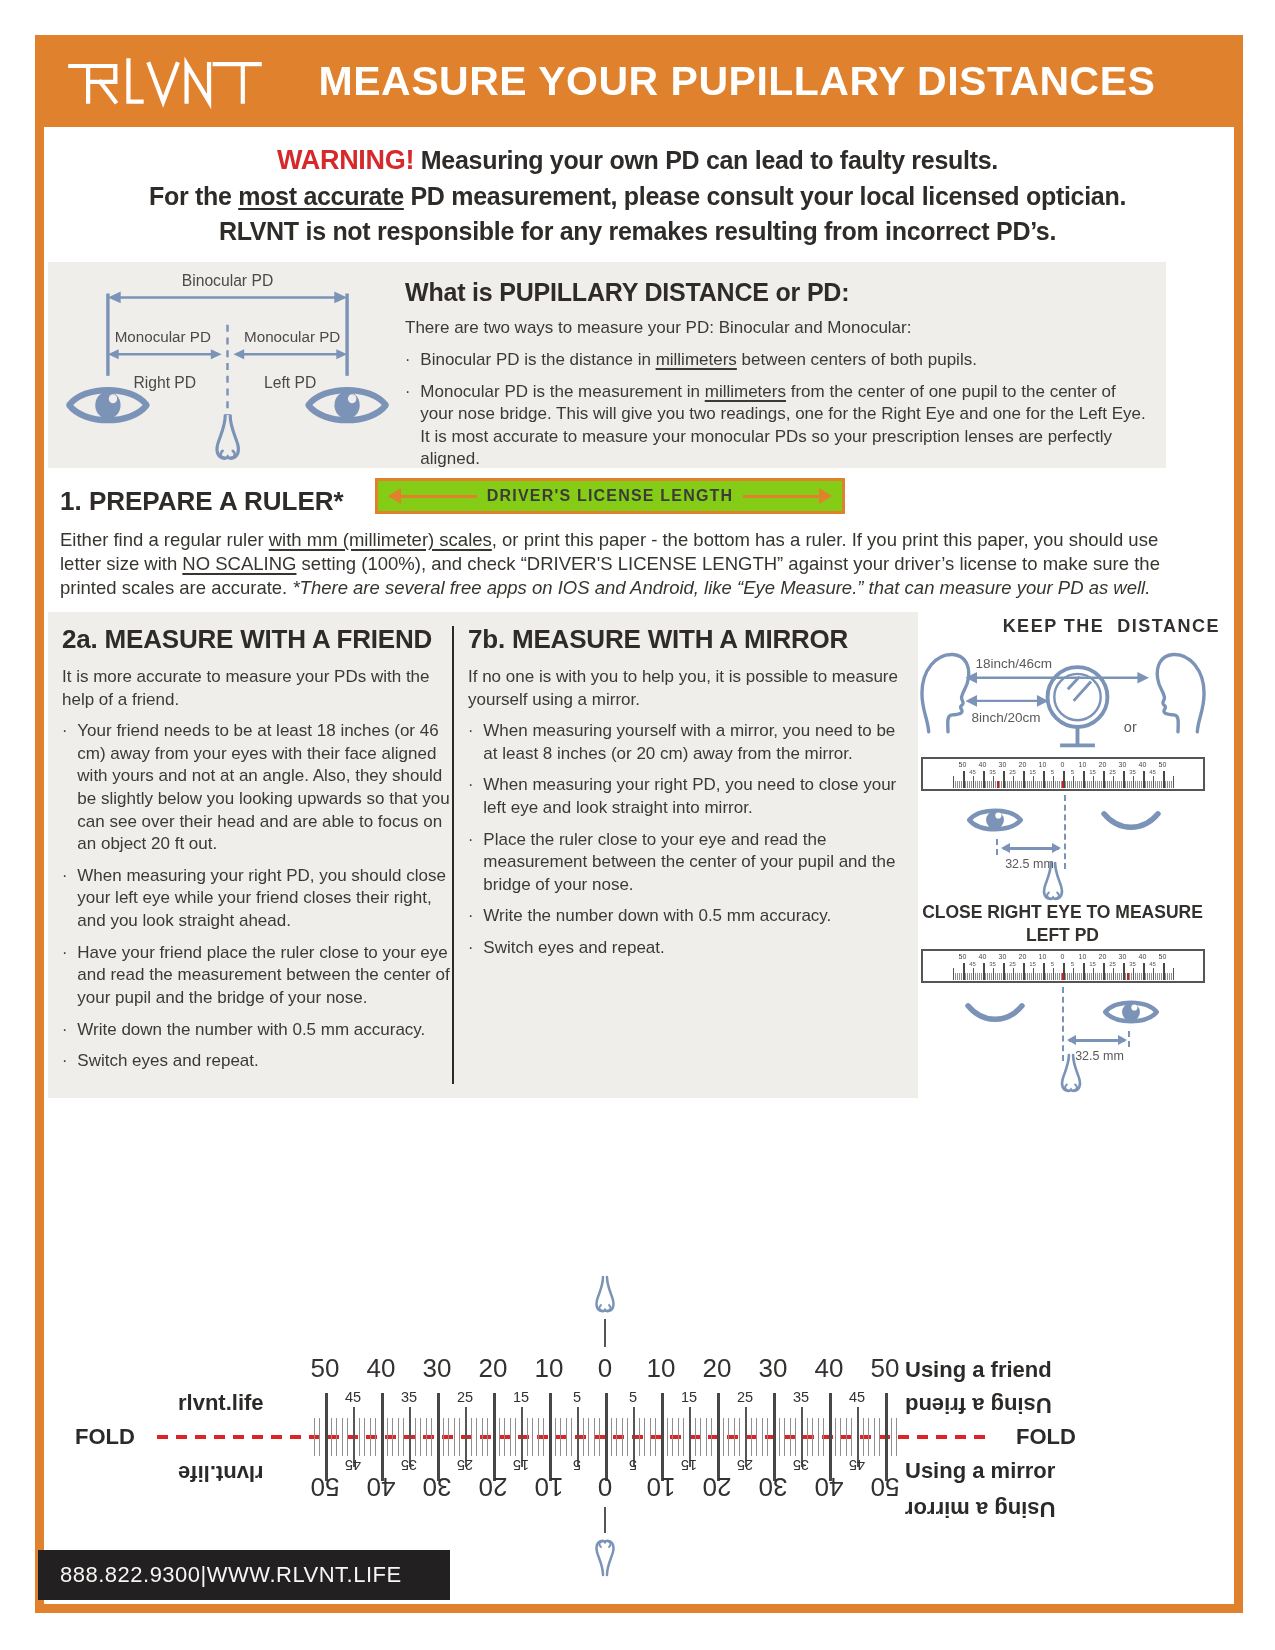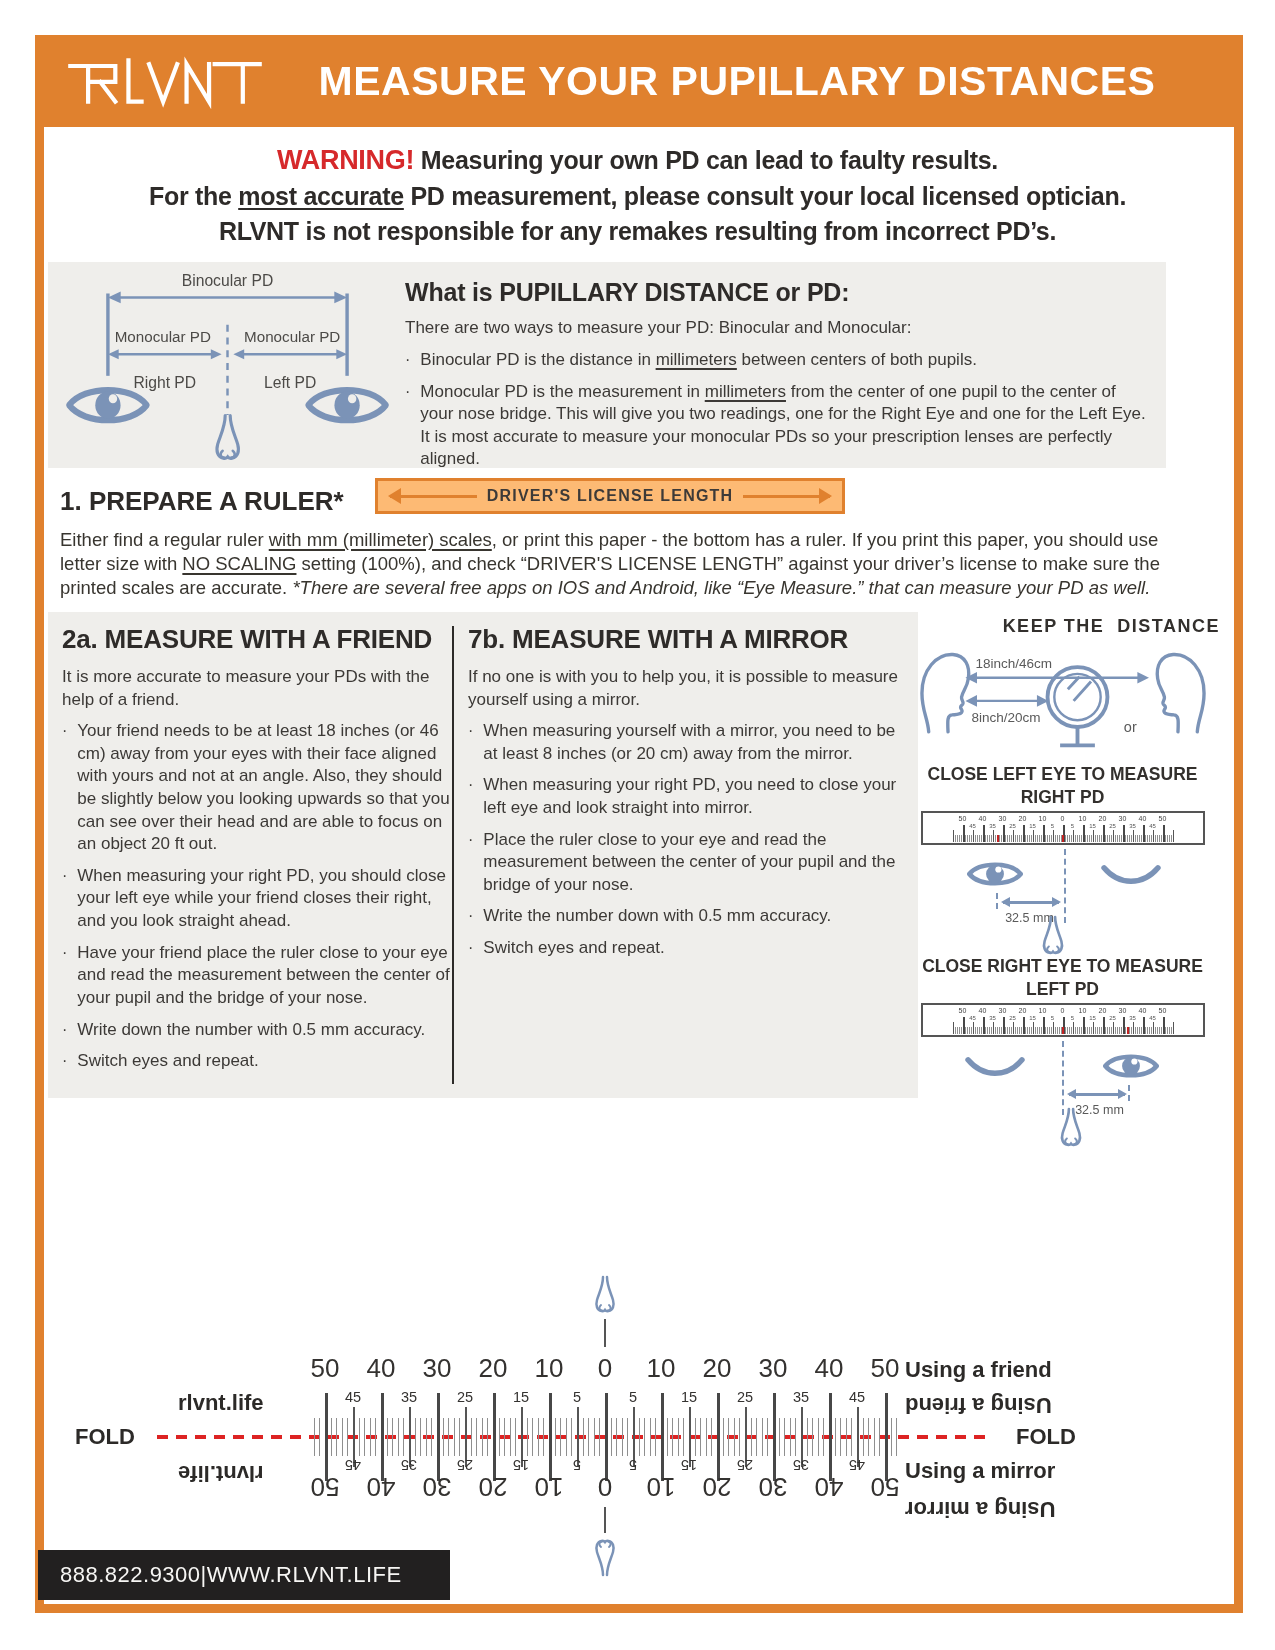--- a/index.html
+++ b/index.html
@@ -33,21 +33,21 @@
   .whatis-diagram{flex:0 0 335px;padding:6px 0 0 12px}
   .whatis-text{flex:1;padding:16px 18px 0 10px}
   .h2{font-size:25px;font-weight:bold;letter-spacing:-0.2px}
   .body-p{font-size:17px;line-height:1.35;color:#3c3936;margin-top:10px}
   .bullet{display:flex;gap:10px;margin-top:9px;font-size:17px;line-height:1.33;color:#3c3936}
   .bullet .dot{flex:0 0 auto;font-size:16px}
 
   
   .step1-title{position:absolute;left:60px;top:486px;font-size:26px;font-weight:bold}
   .license-box{position:absolute;left:375px;top:478px;width:470px;height:36px;border:3px solid var(--orange);
-    display:flex;align-items:center;padding:0 12px;background:#fdba74}
+    display:flex;align-items:center;padding:0 12px;background:#84cc16}
   .license-label{font-size:16px;font-weight:bold;letter-spacing:1.2px;color:#3d3a38;white-space:nowrap;margin:0 10px}
   .lb-line{flex:1;height:3px;background:var(--orange);position:relative}
   .lb-line.l::before{content:"";position:absolute;left:-2px;top:-6.5px;width:0;height:0;
     border-top:8px solid transparent;border-bottom:8px solid transparent;border-right:13px solid var(--orange)}
   .lb-line.r::after{content:"";position:absolute;right:-2px;top:-6.5px;width:0;height:0;
     border-top:8px solid transparent;border-bottom:8px solid transparent;border-left:13px solid var(--orange)}
   .step1-p{position:absolute;left:60px;top:528px;width:1110px;font-size:18.5px;line-height:1.3;color:#38352f}
 
   
   .cols{position:absolute;left:48px;top:612px;width:870px;height:486px;background:var(--gray)}
@@ -270,24 +270,20 @@
         <polygon points="244,38 232,32 232,44" stroke="none"></polygon>
         <line x1="62" y1="62" x2="132" y2="62" stroke-width="2.5"></line>
         <polygon points="54,62 66,56 66,68" stroke="none"></polygon>
         <polygon points="140,62 128,56 128,68" stroke="none"></polygon>
       </g>
       <text x="104" y="28" text-anchor="middle" font-size="14" fill="#5a5a5a">18inch/46cm</text>
       <text x="96" y="84" text-anchor="middle" font-size="14" fill="#5a5a5a">8inch/20cm</text>
       <text x="218" y="94" font-size="15" fill="#5a5a5a">or</text>
     </svg>
 
-    <div class="close-title">
-      <div>CLOSE LEFT EYE TO MEASURE</div>
-        <div>RIGHT PD</div>
-    </div>
 
     <div class="miniblock">
       <div class="minibox">
         <div class="nums-major" data-nums="{&quot;path&quot;:&quot;ruler_scale.majors&quot;,&quot;start&quot;:-50,&quot;step&quot;:10,&quot;px&quot;:2}">
             <span style="left: calc(50% - 100px);">50</span>
             <span style="left: calc(50% - 80px);">40</span>
             <span style="left: calc(50% - 60px);">30</span>
             <span style="left: calc(50% - 40px);">20</span>
             <span style="left: calc(50% - 20px);">10</span>
             <span style="left: calc(50% + 0px);">0</span>

